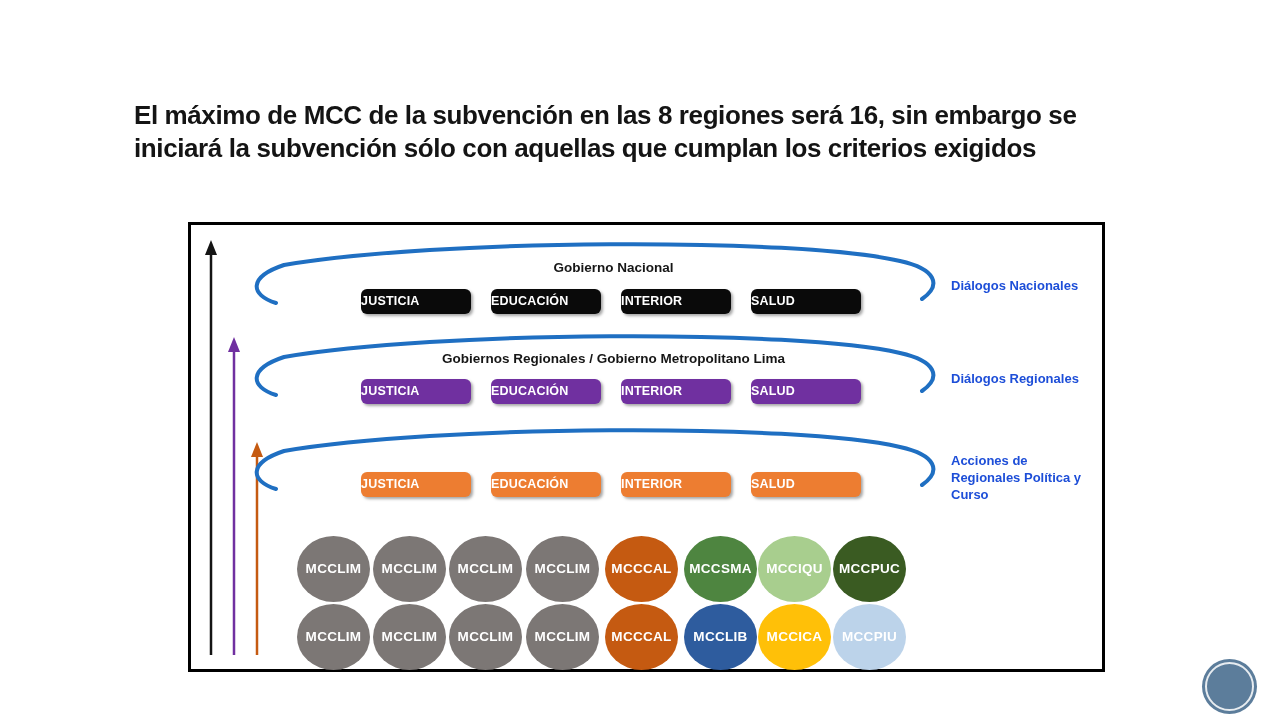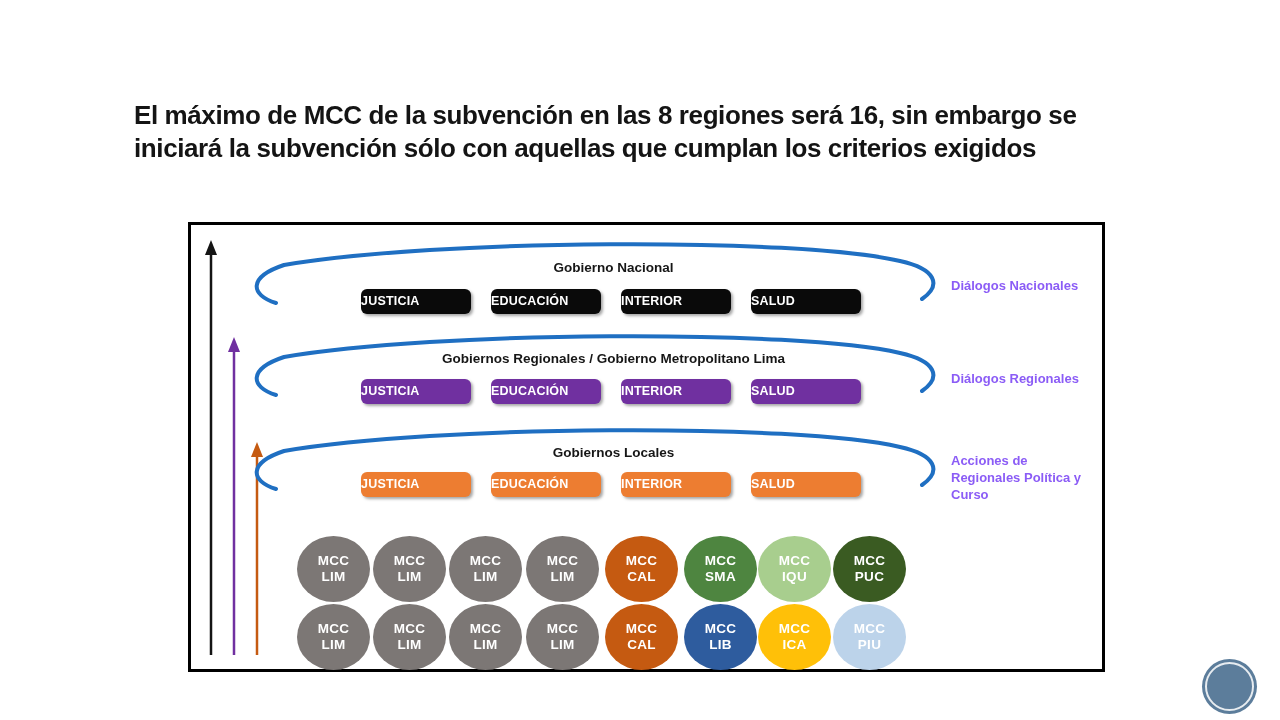--- a/index.html
+++ b/index.html
@@ -35,34 +35,34 @@
     color:#ffffff; font-weight:bold; font-size:12.5px; letter-spacing:0.2px;
     text-align:left; line-height:25px;
     box-shadow:2px 2px 3px rgba(0,0,0,0.35);
   }
   .row-national { top:64px; }
   .row-regional { top:154px; }
   .row-local    { top:247px; }
   .c1 { left:170px; } .c2 { left:300px; } .c3 { left:430px; } .c4 { left:560px; }
   .side-label {
     position:absolute; left:760px; width:170px;
-    font-size:13px; font-weight:bold; color:#8b5cf6; line-height:17px;
+    font-size:13px; font-weight:bold; color:#1d4ed8; line-height:17px;
     white-space:pre-line;
   }
   .sl-national { top:52px; }
   .sl-regional { top:145px; }
   .sl-local    { top:227px; }
   .dist-label {
     position:absolute; left:749px; top:351px; width:185px;
     font-size:13px; font-weight:bold; color:#161616; line-height:18px;
     white-space:pre-line;
   }
   .mcc {
     position:absolute; width:73px; height:66px; border-radius:50%;
-    display:flex; flex-direction:column; align-items:center; justify-content:center;
+    display:flex; align-items:center; justify-content:center;
     color:#ffffff; font-weight:bold; font-size:13.5px; line-height:16px;
     letter-spacing:0.3px; text-align:left;
   }
   .mccrow1 { top:311px; }
   .mccrow2 { top:379px; }
   .m1 { left:106px; } .m2 { left:182px; } .m3 { left:258px; } .m4 { left:335px; }
   .m5 { left:414px; } .m6 { left:493px; } .m7 { left:567px; } .m8 { left:642px; }
   .deco-circle {
     position:absolute; left:1190px; top:659px; width:55px; height:55px;
     border-radius:50%;
@@ -96,21 +96,20 @@
     </svg>
     <svg class="arc-svg arc-regional" viewBox="0 0 724 74">
       <path class="arc-path" d="M 40,66 C 14,58 12,40 48,28 C 200,2 560,0 664,24 C 700,32 706,48 686,62" style="stroke: rgb(31, 111, 194);"></path>
     </svg>
     <svg class="arc-svg arc-local" viewBox="0 0 724 74">
       <path class="arc-path" d="M 40,66 C 14,58 12,40 48,28 C 200,2 560,0 664,24 C 700,32 706,48 686,62" style="stroke: rgb(31, 111, 194);"></path>
     </svg>
 
     <div class="level-title lt-national">Gobierno Nacional</div>
     <div class="level-title lt-regional">Gobiernos Regionales  / Gobierno Metropolitano Lima</div>
-    <div class="level-title lt-local">Gobiernos Locales</div>
 
     <div class="gbox row-national c1" style="background-color: rgb(10, 10, 10);">JUSTICIA</div>
     <div class="gbox row-national c2" style="background-color: rgb(10, 10, 10);">EDUCACIÓN</div>
     <div class="gbox row-national c3" style="background-color: rgb(10, 10, 10);">INTERIOR</div>
     <div class="gbox row-national c4" style="background-color: rgb(10, 10, 10);">SALUD</div>
 
     <div class="gbox row-regional c1" style="background-color: rgb(112, 48, 160);">JUSTICIA</div>
     <div class="gbox row-regional c2" style="background-color: rgb(112, 48, 160);">EDUCACIÓN</div>
     <div class="gbox row-regional c3" style="background-color: rgb(112, 48, 160);">INTERIOR</div>
     <div class="gbox row-regional c4" style="background-color: rgb(112, 48, 160);">SALUD</div>

